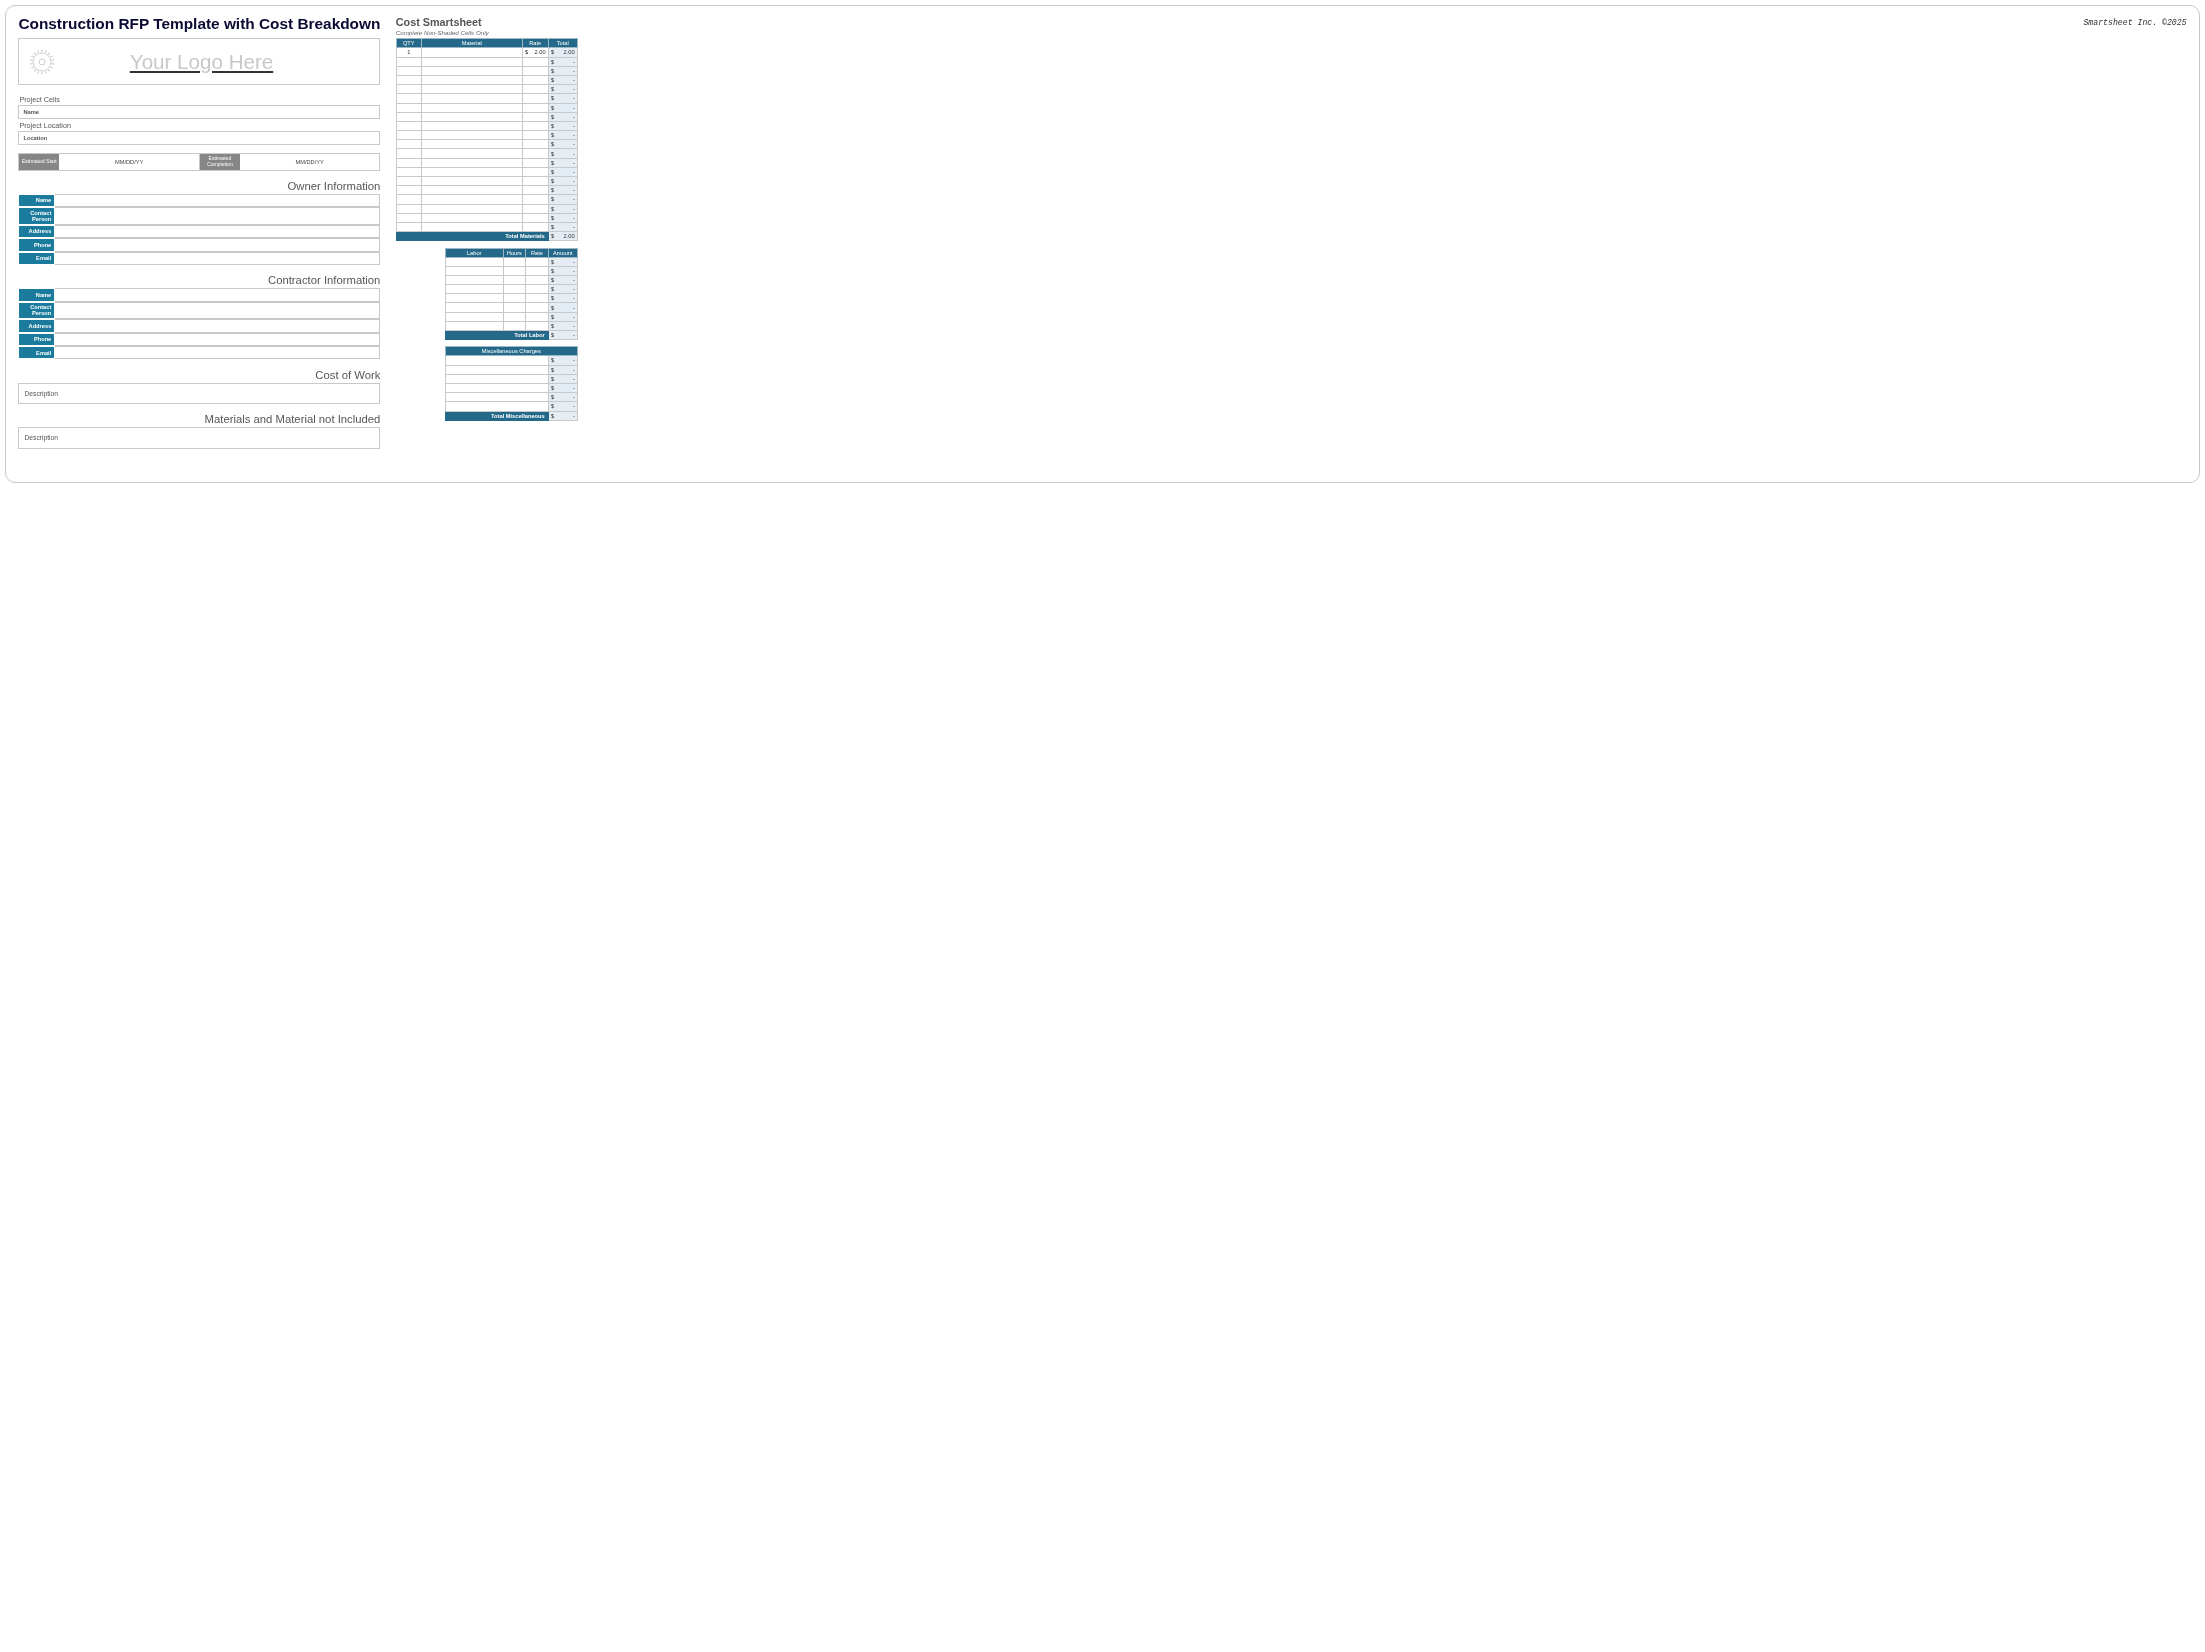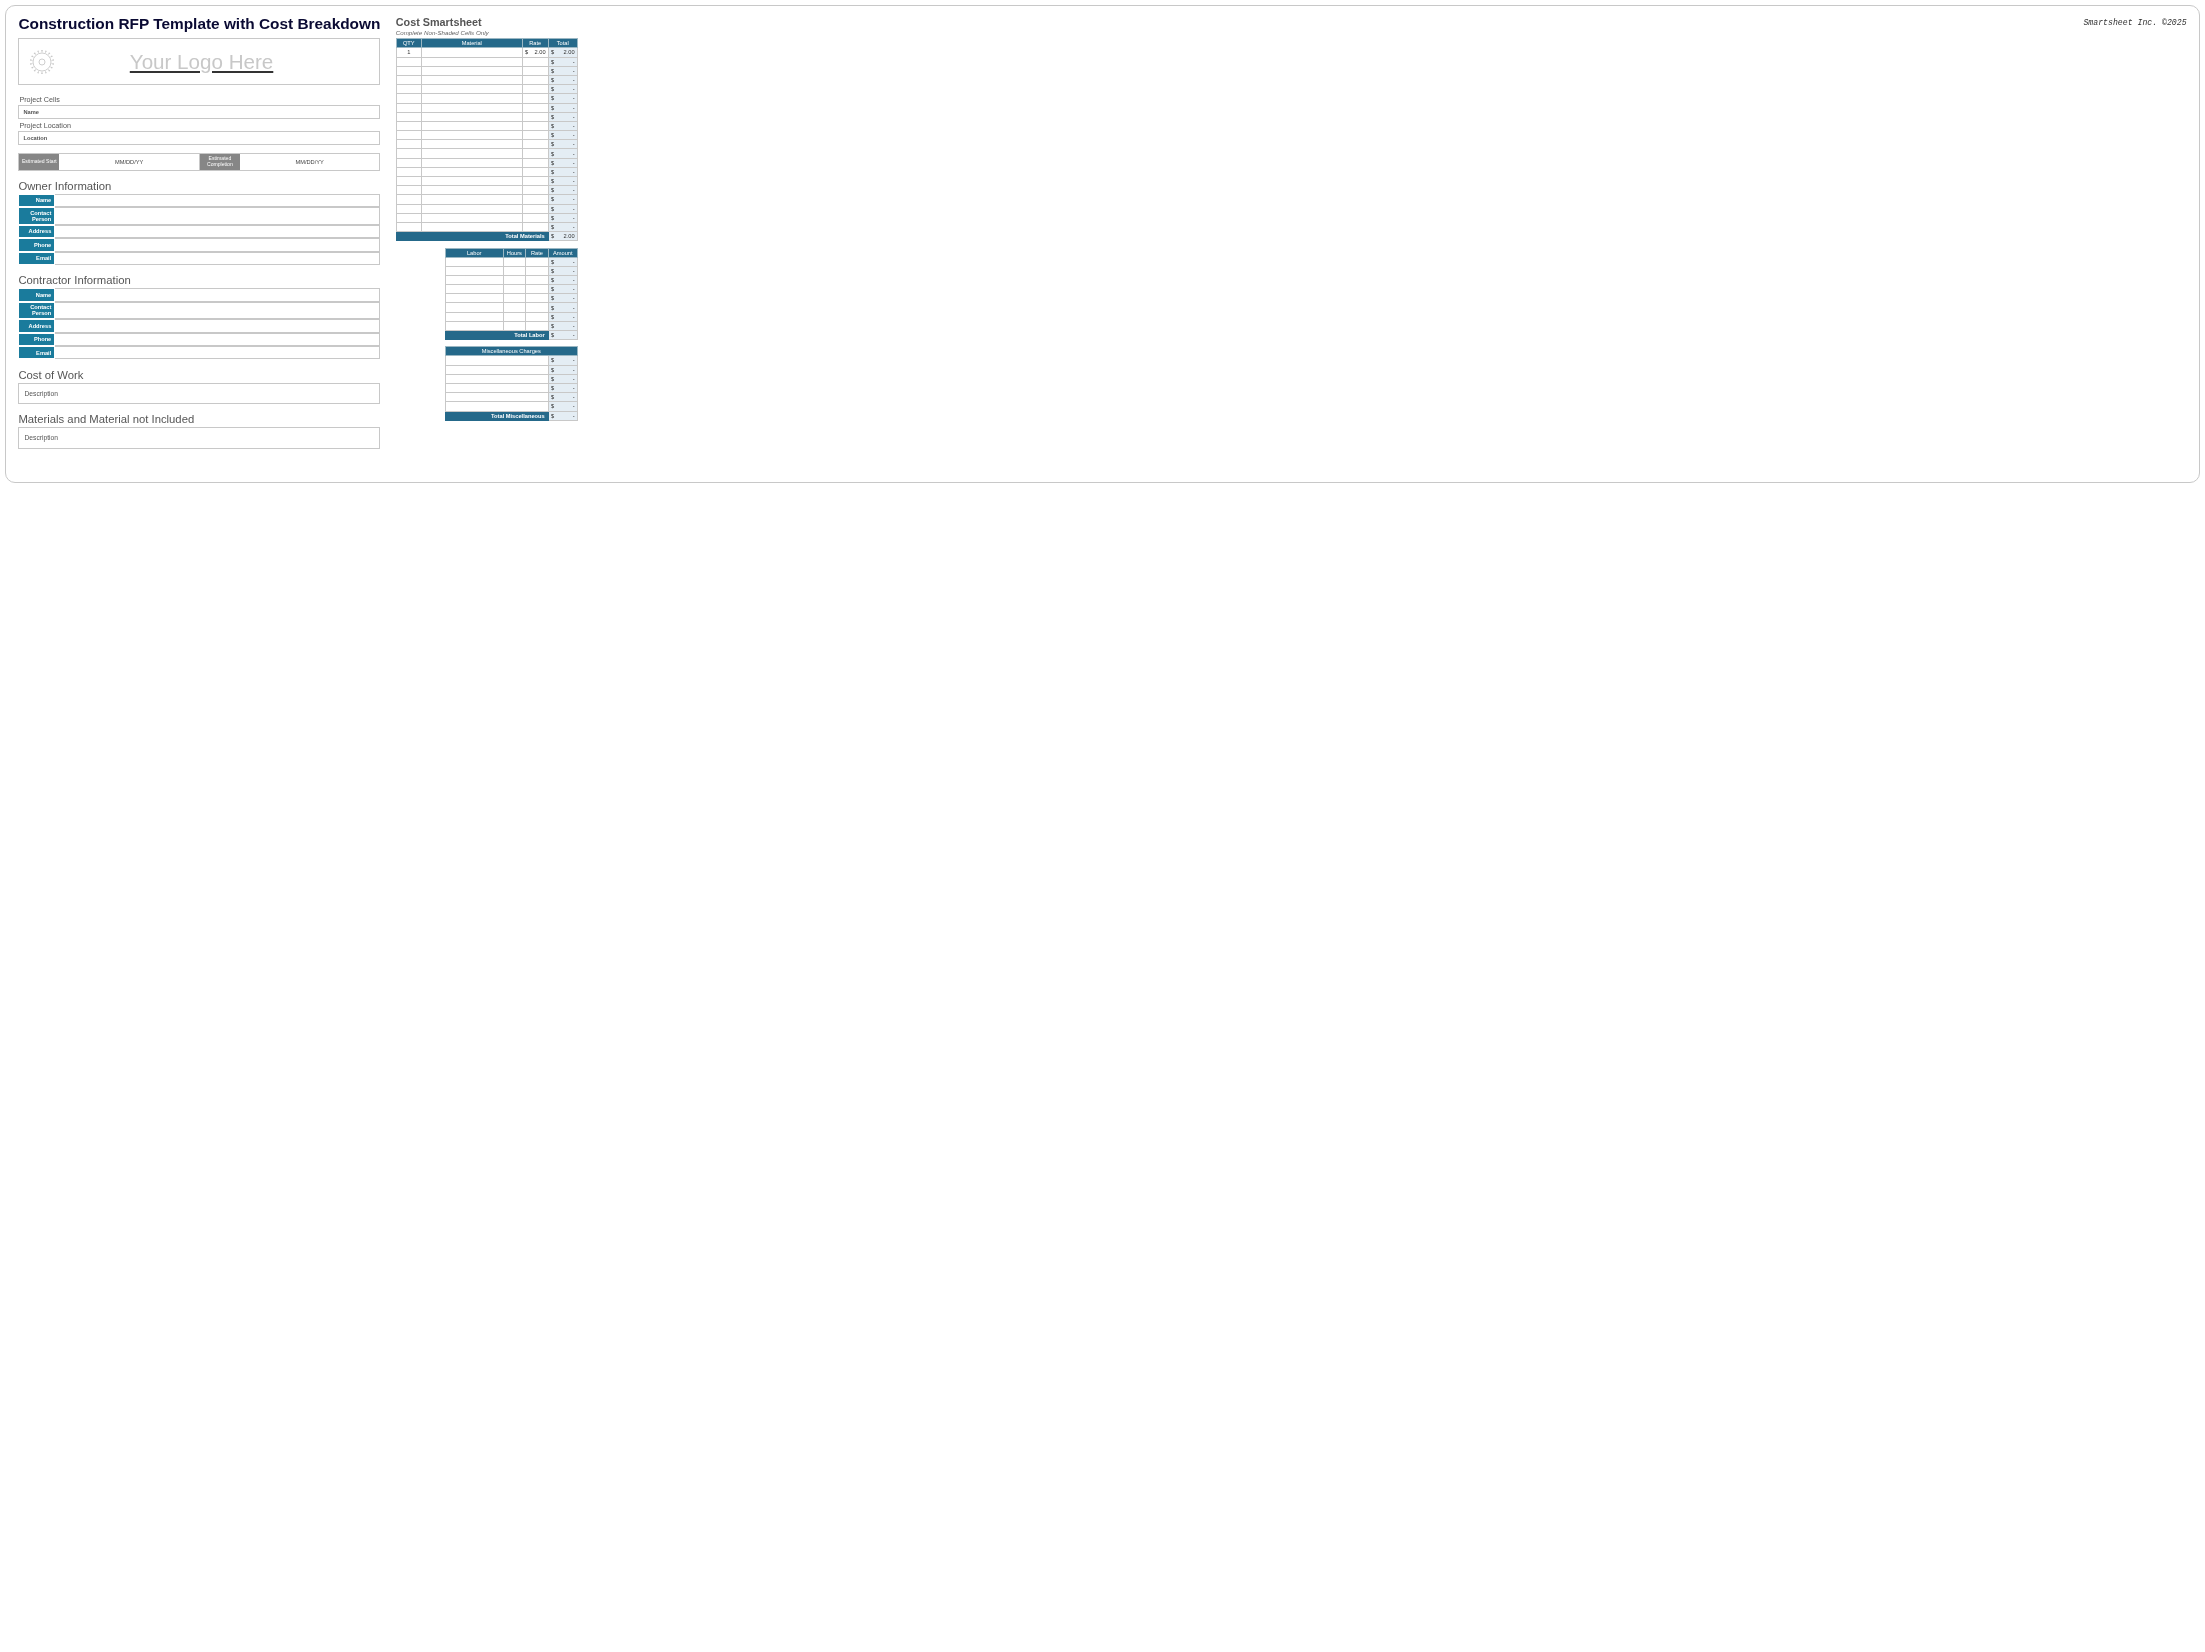--- a/index.html
+++ b/index.html
@@ -82,20 +82,21 @@
     padding: 2.1px 0;
     font-size: 5.1px;
   }
   .dates .val { flex:1; color:#444; text-align:center; }
   .dates .seg1 { width: 92px; border-right: 0.5px solid #c8c8c8;}
   h2.section {
     font-weight: 300;
     font-size: 11.3px;
     color: #555;
     margin: 9.2px 0 2.1px 0;
+    text-align: right;
   }
   .info-table {
     display: grid;
     grid-template-columns: 37px 1fr;
   }
   .info-table .hcell, .info-table .vcell {
     border: 0.3px solid #fff;
     min-height: 13.4px;
     font-size: 5.7px;
     display:flex; align-items:center;

